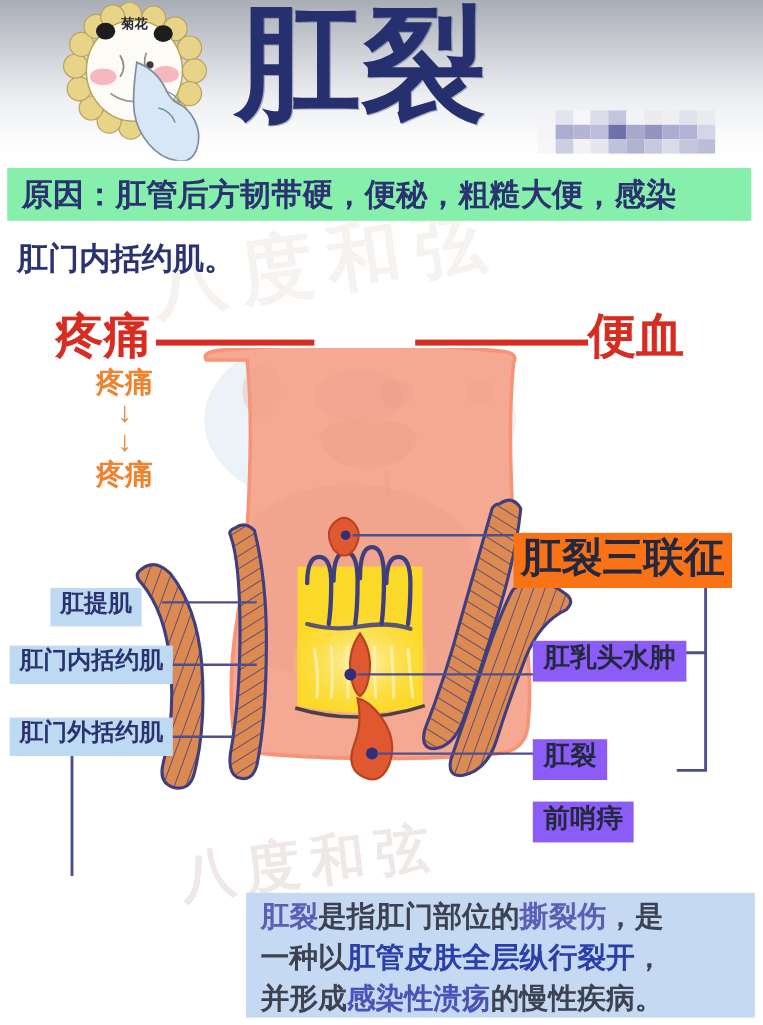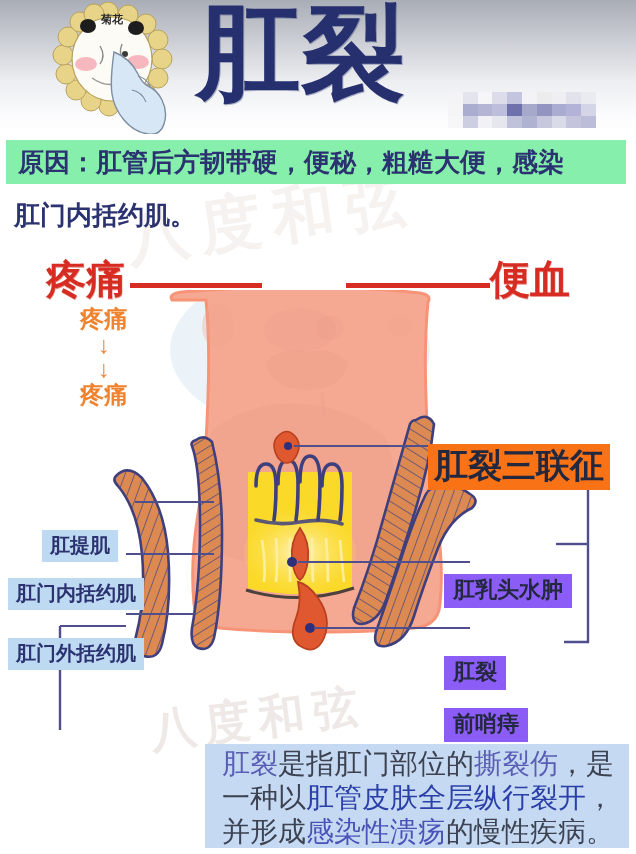--- a/index.html
+++ b/index.html
@@ -80,23 +80,22 @@
     font-family:"DejaVu Sans","Liberation Sans",sans-serif; line-height:1.1;
   }
   .cycle-arrow { text-align:center; color:#ef8330; font-size:24px; line-height:.9; margin:2px 0 2px; font-weight:700; }
 
   
   .anatomy { position:absolute; left:0; top:290px; width:636px; height:440px; }
 
   
   .chip {
     position:absolute; font-weight:700; white-space:nowrap;
-    font-family:Liberation Sans, sans-serif;
+    font-family:Liberation Mono, monospace;
     line-height:1;
-    margin-top:40px;
   }
   .chip-blue { background:#bed9f2; color:#2b3270; font-size:20px; padding:5px 8px 7px; }
   .chip-yellow { background:#8b5cf6; color:#23283f; font-size:22px; padding:5px 9px 7px; }
 
   .lbl-levator   { left:42px;  top:490px; }
   .lbl-internal  { left:8px;   top:538px; }
   .lbl-external  { left:8px;   top:598px; }
 
   .triad-title {
     position:absolute; left:428px; top:444px;
@@ -107,22 +106,22 @@
   .lbl-papilla { left:444px; top:534px; }
   .lbl-fissure { left:444px; top:616px; }
   .lbl-sentinel{ left:444px; top:668px; }
 
   
   .def-box {
     position:absolute; left:205px; top:744px; width:424px; height:104px;
     background:#c5daf2; padding:3px 10px 0 12px;
   }
   .def-line {
-    font-size:28px; font-weight:400; line-height:34px; white-space:nowrap;
-    font-family:"DejaVu Sans","Liberation Sans",sans-serif; color:#3c4252;text-align:center;
+    font-size:24px; font-weight:700; line-height:34px; white-space:nowrap;
+    font-family:"DejaVu Sans","Liberation Sans",sans-serif; color:#3c4252;
   }
   .def-line .k { color:#5a5fb5; }
   .def-line .k2 { color:#2b3fa8; }
   .def-line .k3 { color:#4a52b8; }
 </style>
 </head>
 <body>
 
 <div id="stage">
 

